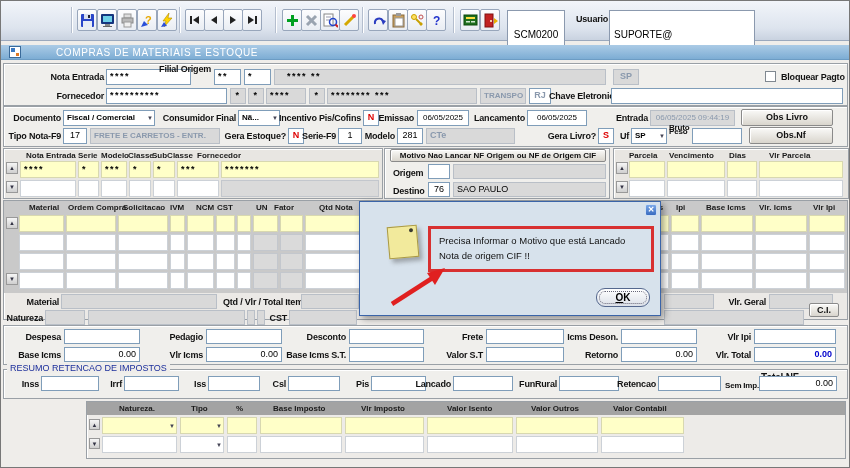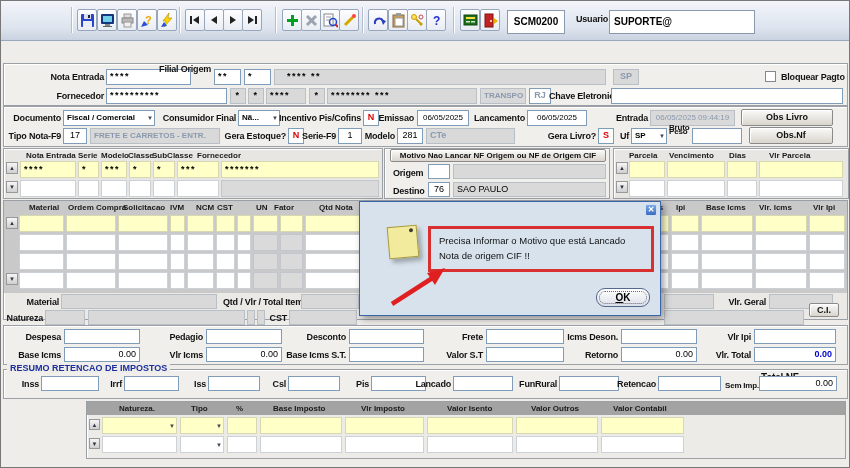--- a/index.html
+++ b/index.html
@@ -2,21 +2,21 @@
 <html><head>
 <meta charset="utf-8">
 <style>
 *{margin:0;padding:0;box-sizing:border-box}
 html,body{background:#9aa0a8}
 #app{position:relative;width:850px;height:468px;background:#efedea;overflow:hidden;font-family:"Liberation Sans",sans-serif;border:1px solid #777}
 
 #toolbar{position:absolute;left:0;top:0;width:850px;height:40px;background:linear-gradient(#f2f5fa,#dde4ee 70%,#c9d2e0);border-bottom:1px solid #9aa8bd}
 .tbtn{position:absolute;top:8px;width:20px;height:22px;background:linear-gradient(#fdfdfe,#e9edf3);border:1px solid #98a6bb;border-radius:2px;display:flex;align-items:center;justify-content:center;cursor:pointer}
 .tsep{position:absolute;top:6px;width:1px;height:26px;background:#b4bece;box-shadow:1px 0 0 #fff}
-.pbox{position:absolute;background:#fff;border:1px solid #8b99ae;font-size:10px;font-weight:bold;line-height:16px;padding:3px 4px}
+.pbox{position:absolute;background:#fff;border:1px solid #8b99ae;font-size:10px;font-weight:normal;line-height:16px;padding:16px 4px}
 
 #titlebar{position:absolute;left:0;top:44px;width:850px;height:15px;background:linear-gradient(#abcbe6,#7dadd4);border-bottom:1px solid #6c9cc4}
 #titlebar .ttl{position:absolute;left:55px;top:2px;font-size:10px;color:#fff;letter-spacing:.6px}
 
 .box{position:absolute;border:1px solid #9aa0a6;background:#f0efec;box-shadow:inset 1px 1px 0 #fff}
 .lbl{position:absolute;font-size:9px;font-weight:bold;color:#111;white-space:nowrap;text-align:right;letter-spacing:-.2px}
 .lbll{text-align:left}
 .inp{position:absolute;background:#fff;border:1px solid #7f9db9;font-size:9px;line-height:13px;padding:0 3px;color:#000;white-space:nowrap;overflow:hidden}
 .ro{position:absolute;background:#d9d9d9;border:1px solid #b9bfc7;font-size:9px;line-height:13px;padding:0 3px;color:#000;white-space:nowrap;overflow:hidden}
 .slate{color:#8a99ad}
@@ -28,21 +28,21 @@
 .btn{position:absolute;background:linear-gradient(#fafaf8,#d9d5cd);border:1px solid #8a8a8a;border-radius:2px;font-size:9px;font-weight:bold;text-align:center;color:#111;box-shadow:inset 1px 1px 0 #fff;cursor:pointer}
 .combo{position:absolute;background:#fff;border:1px solid #7f9db9;font-size:8px;font-weight:bold;line-height:13px;padding:0 10px 0 3px;white-space:nowrap;overflow:hidden}
 .combo .arr{position:absolute;right:1px;top:4px;font-size:6px;color:#445;line-height:6px}
 .cell{position:absolute;height:17px;background:#fff;border:1px solid #ccd1d7}
 .cell.y{background:#ffffc8;border-color:#d8d8b0}
 .cell.g{background:#dadada;border-color:#c3c7cd}
 .cellv{font-size:9px;font-weight:bold;letter-spacing:1.5px;line-height:15px;padding:0 3px;white-space:nowrap;overflow:hidden}
 .gh{position:absolute;font-size:8px;font-weight:bold;color:#1a1a1a;white-space:nowrap}
 .spin{position:absolute;width:12px;height:12px;background:linear-gradient(#f6f6f6,#cfcfcf);border:1px solid #999;font-size:6px;line-height:10px;text-align:center;color:#334;cursor:pointer}
 .chk{position:absolute;width:11px;height:11px;background:#fff;border:1px solid #808890;cursor:pointer}
-.legend{position:absolute;font-size:9px;font-weight:bold;color:#1c2f9c;background:#efedea;padding:0 3px;white-space:nowrap}
+.legend{position:absolute;font-size:9px;font-weight:normal;color:#1c2f9c;background:#efedea;padding:0 3px;white-space:nowrap}
 
 #dialog{position:absolute;left:358px;top:200px;width:302px;height:115px;border:1px solid #3a64a8;box-shadow:3px 3px 7px rgba(40,40,40,.45);z-index:50;background:#d7e2ec}
 #dlg-title{position:absolute;left:0;top:0;width:100%;height:16px;background:linear-gradient(#6fa0dc,#3a70bc);color:#fff;font-size:9px;font-weight:bold;line-height:16px;padding-left:5px;letter-spacing:.2px}
 #dlg-close{position:absolute;right:3px;top:2px;width:12px;height:12px;background:linear-gradient(#7aa8e8,#3a6cc0);border:1px solid #cfe0f4;border-radius:2px;color:#fff;font-size:8px;font-weight:bold;line-height:10px;text-align:center;cursor:pointer}
 #note{position:absolute;left:28px;top:24px;width:30px;height:32px;background:#f2ea9c;border:1px solid #a89848;transform:rotate(-5deg);box-shadow:3px 4px 4px rgba(70,70,70,.4)}
 #note .dot{position:absolute;right:3px;top:2px;width:4px;height:4px;background:#3a3a30;border-radius:50%}
 #msgbox{position:absolute;left:68px;top:24px;width:226px;height:46px;border:3px solid #d83030;font-size:9.5px;color:#111;padding:5px 8px;line-height:1.55}
 #okbtn{position:absolute;left:236px;top:86px;width:54px;height:19px;border:1px solid #55688e;border-radius:9px;background:linear-gradient(#ffffff,#dbe0e8);font-size:10px;font-weight:bold;text-align:center;line-height:17px;outline:1px dotted #667;outline-offset:-4px;cursor:pointer}
 #okbtn u{text-decoration:underline}
 svg{display:block}
@@ -186,20 +186,27 @@
           <circle cx="8" cy="8" r="1" fill="#ffd"></circle>
           <polygon points="11,5 15,8 11,11" fill="#e8b000"></polygon>
         </svg>
       </div>
 
     <div class="pbox" style="left:506px;top:9px;width:58px;text-align:center">SCM0200</div>
     <div class="lbl lbll" style="left:575px;top:13px">Usuario</div>
     <div class="pbox" style="left:608px;top:9px;width:146px">SUPORTE@</div>
   </div>
 
+  <div id="titlebar">
+    <div style="position:absolute;left:8px;top:1px;width:12px;height:12px;background:#fff;border:1px solid #3a6a9a">
+      <div style="position:absolute;left:1px;top:1px;width:4px;height:4px;background:#3a78c0"></div>
+      <div style="position:absolute;right:1px;bottom:1px;width:3px;height:3px;background:#e07820"></div>
+    </div>
+    <div class="ttl">COMPRAS DE MATERIAIS E ESTOQUE</div>
+  </div>
 
   <div class="box" style="left:2px;top:62px;width:845px;height:43px"></div>
   <div class="lbl" style="left:20px;top:71px;width:83px">Nota Entrada</div>
   <div class="inp ast" style="left:105px;top:68px;width:85px;height:16px">****</div>
   <div class="lbl" style="left:130px;top:63px;width:80px">Filial Origem</div>
   <div class="inp ast" style="left:213px;top:68px;width:27px;height:16px">**</div>
   <div class="inp ast" style="left:243px;top:68px;width:27px;height:16px">*</div>
   <div class="ro ast" style="left:273px;top:68px;width:332px;height:16px;padding-left:12px">**** **</div>
   <div class="ro slate ctr b" style="left:612px;top:68px;width:26px;height:16px">SP</div>
   <div class="chk" style="left:764px;top:70px"></div>

